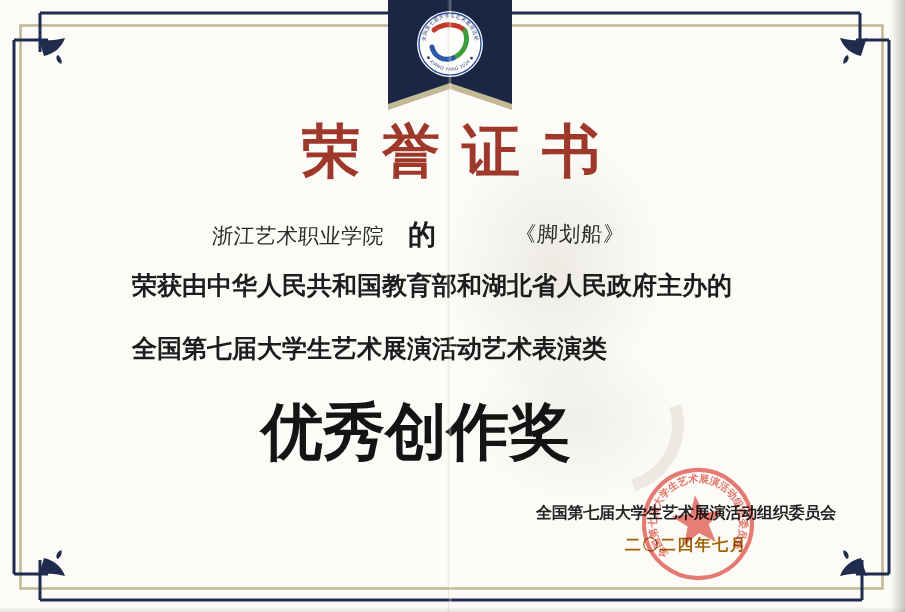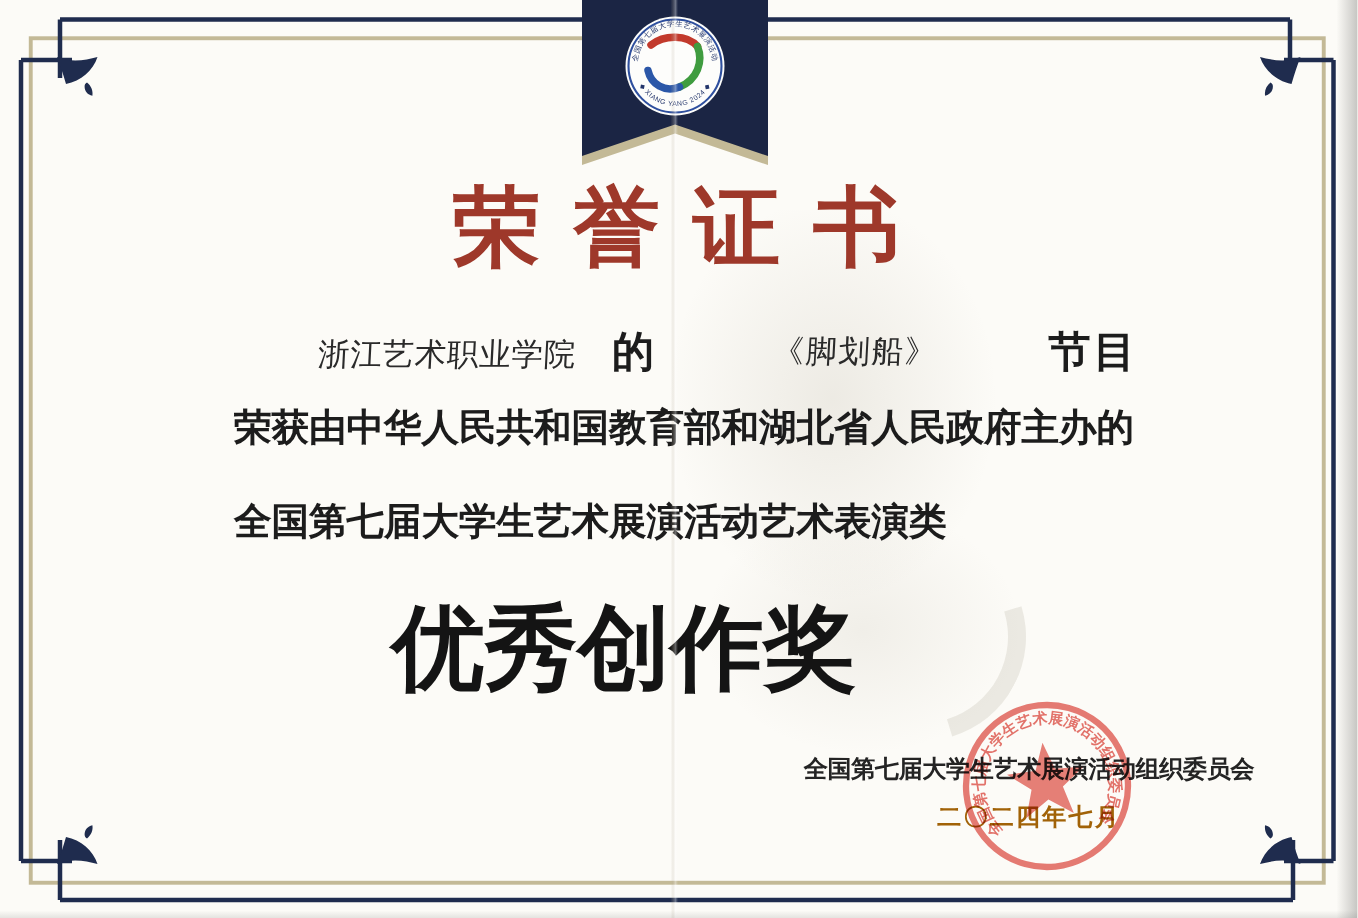--- a/index.html
+++ b/index.html
@@ -26,21 +26,21 @@
     letter-spacing:22px;text-indent:22px;line-height:1.1;z-index:2;
   }
   .fill-script{
     font-family:"Liberation Serif","DejaVu Serif",serif;
     font-weight:400;color:#2a2a2a;transform:skewX(-3deg);
   }
   .recipient{left:212px;top:222px;font-size:21px;letter-spacing:0.5px;z-index:2;}
   .particle{left:408px;top:216px;font-size:28px;font-weight:bold;z-index:2;}
   .program{left:515px;top:220px;font-size:21px;letter-spacing:1px;z-index:2;}
   .program-suffix{left:699px;top:216px;font-size:28px;font-weight:bold;letter-spacing:2px;z-index:2;}
-  .body-line{left:156px;font-size:25px;font-weight:bold;letter-spacing:0;line-height:1.2;z-index:2;color:#1c1c1c;}
+  .body-line{left:132px;font-size:25px;font-weight:bold;letter-spacing:0;line-height:1.2;z-index:2;color:#1c1c1c;}
   .body-line-1{top:270px;}
   .body-line-2{top:317px;margin-top:16px;}
   .award{
     left:0;top:390px;width:832px;text-align:center;
     font-family:"Liberation Serif","DejaVu Serif",serif;
     font-size:62px;font-weight:900;color:#141414;letter-spacing:0;z-index:2;
   }
   .issuer-block{left:520px;top:503px;width:332px;text-align:center;z-index:2;}
   .issuer{font-size:16px;font-weight:600;letter-spacing:-0.2px;color:#242424;}
   .issue-date{margin-top:11px;font-size:16px;font-weight:600;letter-spacing:1.5px;color:#a16207;}
@@ -117,21 +117,20 @@
         <textPath href="#emblem-arc-bottom" startOffset="50%" text-anchor="middle">◆ XIANG YANG 2024 ◆</textPath>
       </text>
     </g>
   </svg>
 
   <div class="abs title">荣誉证书</div>
 
   <span class="abs recipient fill-script">浙江艺术职业学院</span>
   <span class="abs particle">的</span>
   <span class="abs program fill-script">《脚划船》</span>
-  <span class="abs program-suffix">节目</span>
 
   <div class="abs body-line body-line-1">荣获由中华人民共和国教育部和湖北省人民政府主办的</div>
   <div class="abs body-line body-line-2">全国第七届大学生艺术展演活动艺术表演类</div>
 
   <div class="abs award">优秀创作奖</div>
 
   <div class="abs issuer-block">
     <div class="issuer">全国第七届大学生艺术展演活动组织委员会</div>
     <div class="issue-date">二〇二四年七月</div>
   </div>

